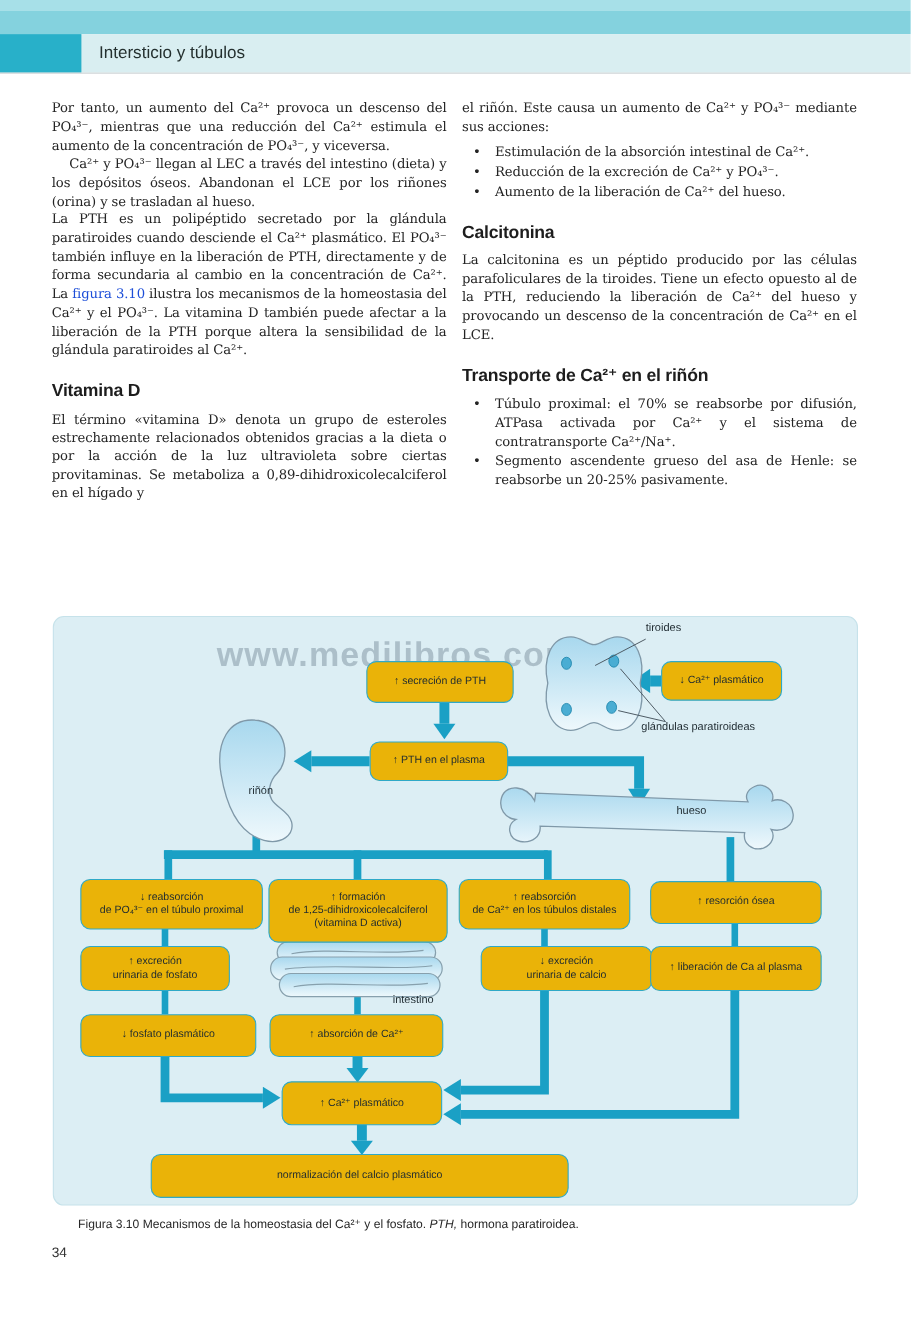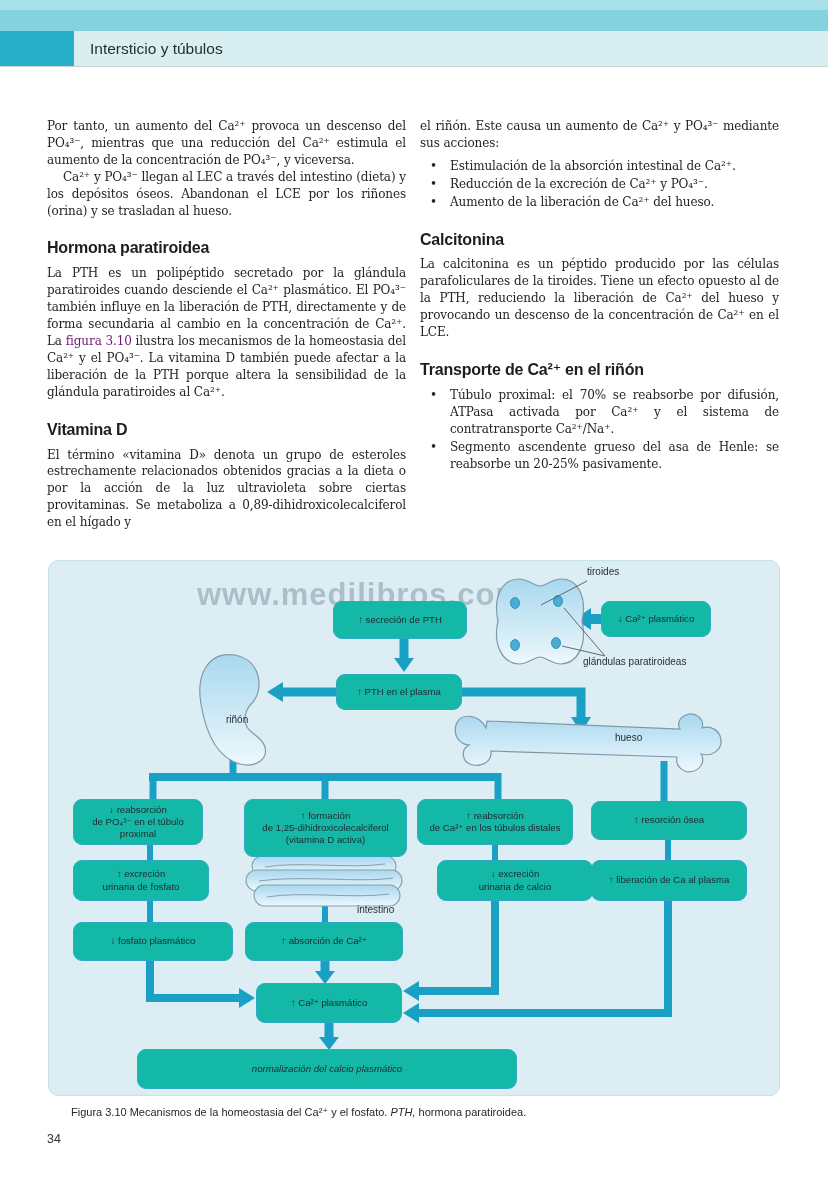--- a/index.html
+++ b/index.html
@@ -9,39 +9,39 @@
   
   .strip-a { position:absolute; left:0; top:0; width:828px; height:10px; background:#a7e0e8; }
   .strip-b { position:absolute; left:0; top:10px; width:828px; height:21px; background:#84d2de; }
   .hdr-row { position:absolute; left:0; top:31px; width:828px; height:35px; background:#d9eef1; }
   .hdr-sq  { position:absolute; left:0; top:0; width:74px; height:35px; background:#28b0c9; }
   .hdr-title { position:absolute; left:90px; top:0; height:35px; display:flex; align-items:center;
                font-family:"Liberation Sans","DejaVu Sans",sans-serif; font-size:15.5px; color:#24302f; }
   .hdr-rule { position:absolute; left:0; top:66px; width:828px; height:1px; background:#ccd2d4; }
 
   
-  .content { position:absolute; left:47px; top:90px; width:736px; display:flex; gap:14px;margin-top:28px; }
+  .content { position:absolute; left:47px; top:90px; width:736px; display:flex; gap:14px; }
   .col { width:359px; font-size:12px; line-height:16.9px; text-align:justify; letter-spacing:-0.1px; }
   .col p { margin:0; }
   .p-indent { text-indent:16px; }
   h2.sec { font-family:"Liberation Sans","DejaVu Sans",sans-serif; font-weight:700; font-size:16px;
            letter-spacing:-0.2px; color:#1d1d1d; margin:21px 0 8px 0; }
-  .fig-link { color:#701a75; cursor:pointer; text-decoration:none; }
+  .fig-link { color:#1d4ed8; cursor:pointer; text-decoration:none; }
   ul.blist { list-style:none; margin:6px 0 0 8px; }
   ul.blist li { position:relative; padding-left:22px; margin:1px 0; }
   ul.blist li::before { content:"•"; position:absolute; left:2px; top:0; }
 
   
   .panel { position:absolute; left:48px; top:560px; width:732px; height:536px;
            background:#dceef4; border:1px solid #c6e2ea; border-radius:10px; overflow:hidden;
            font-family:"Liberation Sans","DejaVu Sans",sans-serif; }
   .wm { position:absolute; left:148px; top:16px; font-size:31px; font-weight:bold; letter-spacing:1px;
         color:#7d92a0; opacity:0.5; z-index:1; white-space:nowrap; }
   .net { position:absolute; left:0; top:0; width:732px; height:536px; z-index:2; }
-  .dbox { position:absolute; background:#14b8a6; border:1.6px solid #2fa9c7; border-radius:9px;
+  .dbox { position:absolute; background:#eab308; border:1.6px solid #2fa9c7; border-radius:9px;
           display:flex; align-items:center; justify-content:center; text-align:center;
           white-space:pre-line; font-size:9.6px; line-height:1.28; color:#1e2a30;
           padding:2px 4px; z-index:3; }
   .dlabel { position:absolute; font-size:10px; color:#1e2a30; z-index:3; white-space:nowrap; }
 
   
   .caption { position:absolute; left:47px; top:1106px; width:736px;
              font-family:"Liberation Sans","DejaVu Sans",sans-serif; font-size:11px; color:#272727;padding-left:24px; }
   .caption .it { font-style:italic; }
   .pageno { position:absolute; left:47px; top:1132px;
@@ -55,21 +55,20 @@
 <div class="hdr-row">
   <div class="hdr-sq"></div>
   <div class="hdr-title">Intersticio y túbulos</div>
 </div>
 <div class="hdr-rule"></div>
 
 <div class="content">
   <div class="col">
     <p>Por tanto, un aumento del Ca²⁺ provoca un descenso del PO₄³⁻, mientras que una reducción del Ca²⁺ estimula el aumento de la concentración de PO₄³⁻, y viceversa.</p>
     <p class="p-indent">Ca²⁺ y PO₄³⁻ llegan al LEC a través del intestino (dieta) y los depósitos óseos. Abandonan el LCE por los riñones (orina) y se trasladan al hueso.</p>
-    <h2 class="sec">Hormona paratiroidea</h2>
     <p><span>La PTH es un polipéptido secretado por la glándula paratiroides cuando desciende el Ca²⁺ plasmático. El PO₄³⁻ también influye en la liberación de PTH, directamente y de forma secundaria al cambio en la concentración de Ca²⁺. La </span><span class="fig-link">figura 3.10</span><span> ilustra los mecanismos de la homeostasia del Ca²⁺ y el PO₄³⁻. La vitamina D también puede afectar a la liberación de la PTH porque altera la sensibilidad de la glándula paratiroides al Ca²⁺.</span></p>
     <h2 class="sec">Vitamina D</h2>
     <p>El término «vitamina D» denota un grupo de esteroles estrechamente relacionados obtenidos gracias a la dieta o por la acción de la luz ultravioleta sobre ciertas provitaminas. Se metaboliza a 0,89-dihidroxicolecalciferol en el hígado y</p>
   </div>
   <div class="col">
     <p>el riñón. Este causa un aumento de Ca²⁺ y PO₄³⁻ mediante sus acciones:</p>
     <ul class="blist">
       <li>Estimulación de la absorción intestinal de Ca²⁺.</li>
       <li>Reducción de la excreción de Ca²⁺ y PO₄³⁻.</li>
       <li>Aumento de la liberación de Ca²⁺ del hueso.</li>
@@ -163,40 +162,40 @@
         <rect x="205" y="324" width="146" height="21" rx="10.5"></rect>
       </g>
       <path d="M216,306 C250,300 300,308 336,303 M210,320 C255,314 310,322 344,317 M218,336 C252,330 305,338 340,333" stroke="#87a0ad" stroke-width="1" fill="none"></path>
     </g>
   </svg>
 
   <div class="dbox" style="left:284px; top:40px; width:134px; height:38px;">↑ secreción de PTH</div>
   <div class="dbox" style="left:552px; top:40px; width:110px; height:36px;">↓ Ca²⁺ plasmático</div>
   <div class="dbox" style="left:287px; top:113px; width:126px; height:36px;">↑ PTH en el plasma</div>
 
-  <div class="dbox" style="left:24px;  top:238px; width:130px; height:46px;">↓ reabsorción
+  <div class="dbox" style="left:24px;  top:238px; width:166px; height:46px;">↓ reabsorción
 de PO₄³⁻ en el túbulo proximal</div>
   <div class="dbox" style="left:195px; top:238px; width:163px; height:58px;">↑ formación
 de 1,25-dihidroxicolecalciferol
 (vitamina D activa)</div>
   <div class="dbox" style="left:368px; top:238px; width:156px; height:46px;">↑ reabsorción
 de Ca²⁺ en los túbulos distales</div>
   <div class="dbox" style="left:542px; top:240px; width:156px; height:39px;">↑ resorción ósea</div>
 
   <div class="dbox" style="left:24px;  top:299px; width:136px; height:41px;">↑ excreción
 urinaria de fosfato</div>
   <div class="dbox" style="left:368px; top:299px; width:156px; height:41px;margin-left:20px;">↓ excreción
 urinaria de calcio</div>
   <div class="dbox" style="left:542px; top:299px; width:156px; height:41px;">↑ liberación de Ca al plasma</div>
 
   <div class="dbox" style="left:24px;  top:361px; width:160px; height:39px;">↓ fosfato plasmático</div>
   <div class="dbox" style="left:196px; top:361px; width:158px; height:39px;">↑ absorción de Ca²⁺</div>
 
   <div class="dbox" style="left:207px; top:422px; width:146px; height:40px;">↑ Ca²⁺ plasmático</div>
-  <div class="dbox" style="left:88px;  top:488px; width:380px; height:40px;font-style:italic;">normalización del calcio plasmático</div>
+  <div class="dbox" style="left:88px;  top:488px; width:380px; height:40px;">normalización del calcio plasmático</div>
 
   <div class="dlabel" style="left:538px; top:5px;">tiroides</div>
   <div class="dlabel" style="left:534px; top:95px;">glándulas paratiroideas</div>
   <div class="dlabel" style="left:177px; top:153px;">riñón</div>
   <div class="dlabel" style="left:566px; top:171px;">hueso</div>
   <div class="dlabel" style="left:288px; top:343px;padding-left:20px;">intestino</div>
 </div>
 
 <div class="caption"><span>Figura 3.10 Mecanismos de la homeostasia del Ca²⁺ y el fosfato. </span><span class="it">PTH,</span><span> hormona paratiroidea.</span></div>
 <div class="pageno">34</div>

